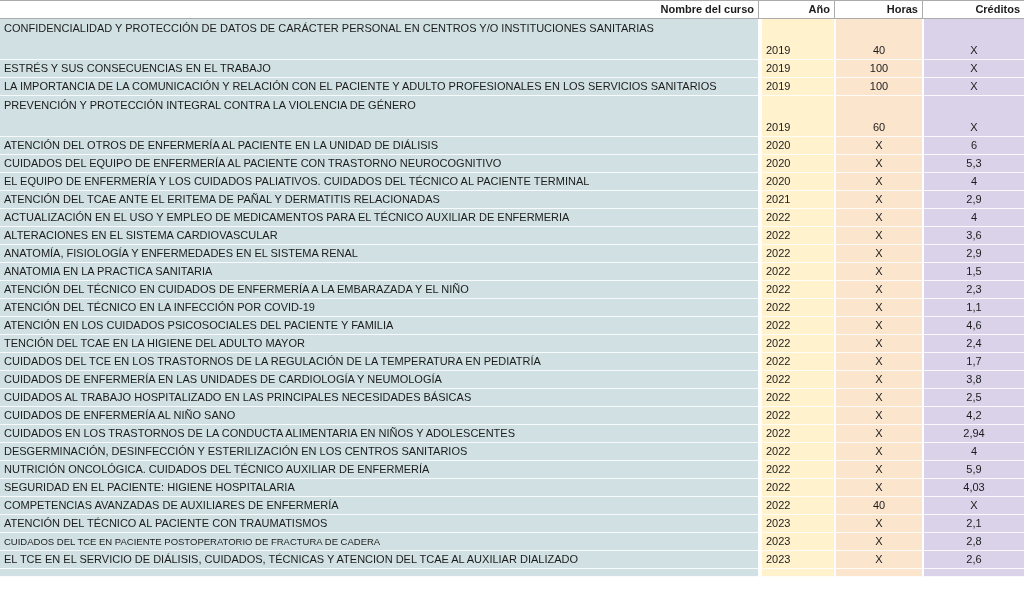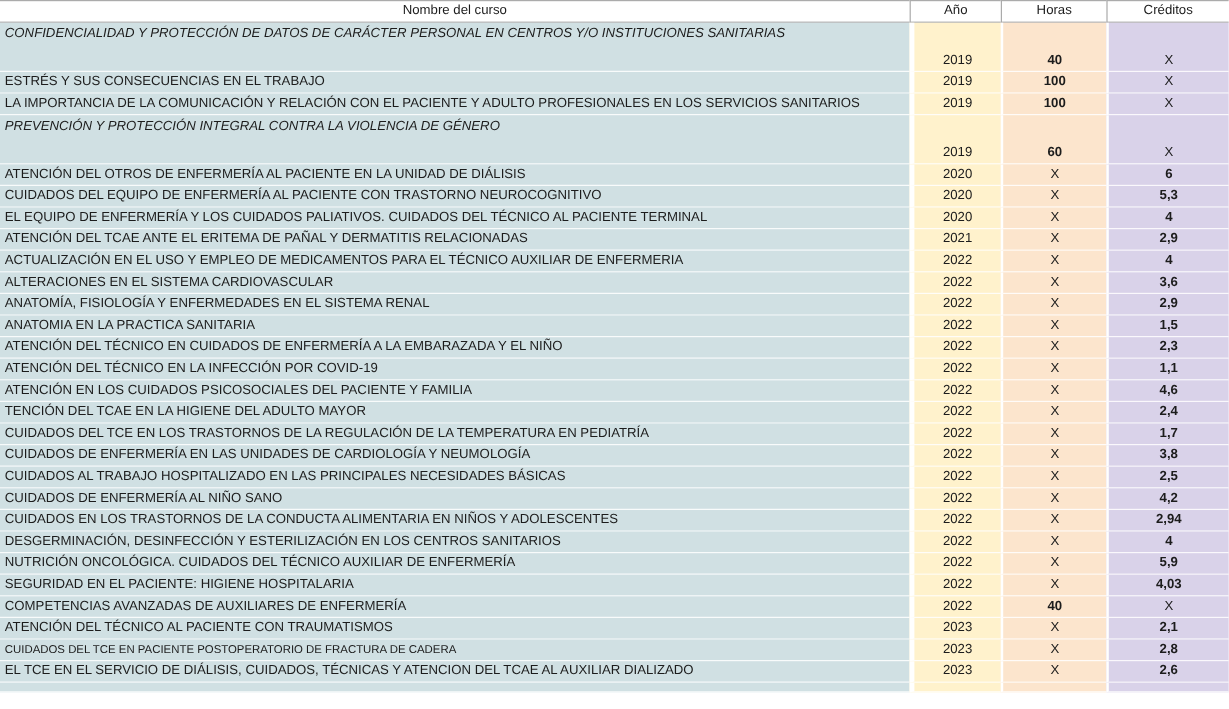--- a/index.html
+++ b/index.html
@@ -19,43 +19,43 @@
   }
   table.sheet th, table.sheet td {
     box-sizing: border-box;
     font-size: 11px;
     color: var(--text, #1c1c1c);
     white-space: nowrap;
     overflow: hidden;
   }
   thead th {
     background: var(--header_bg, #ffffff);
-    font-weight: normal;
-    text-align: center;
+    font-weight: bold;
+    text-align: right;
     height: 18px;
     padding: 2px 4px 3px 4px;
     border-top: 1px solid var(--grid_header, #ababab);
     border-bottom: 1px solid var(--grid_header, #ababab);
     vertical-align: middle;
   }
   thead th + th { border-left: 1px solid var(--grid_header, #ababab); }
   tbody td {
     vertical-align: bottom;
     padding: 1px 4px 3px 4px;
     border-bottom: 1px solid rgba(255,255,255,0.85);
   }
   tbody tr.normal { height: 18px; }
   tbody tr.tall   { height: 41px; }
   tbody tr.filler { height: 8px; }
   td.name    { background: var(--name_fill, #d0e0e3); text-align: left; }
-  td.year    { background: var(--year_fill, #fff2cc); text-align: center; border-left: 4px solid #ffffff; }
+  td.year    { background: var(--year_fill, #fff2cc); border-left: 4px solid #ffffff; }
   td.hours   { background: var(--hours_fill, #fce5cd); text-align: center; border-left: 2px solid #ffffff; }
   td.credits { background: var(--credits_fill, #d9d2e9); text-align: center; border-left: 2px solid #ffffff; }
-  td.bold { font-weight: bold; }
-  tr.tall td.name { vertical-align: top; padding-top: 3px; font-style: italic; }
+  td.bold { font-weight: normal; }
+  tr.tall td.name { vertical-align: top; padding-top: 3px; }
   tr.shrink td.name { font-size: 9.5px; margin-top: 12px; }
 </style>
 </head>
 <body>
 
 <table class="sheet">
   <colgroup>
     <col style="width:758px">
     <col style="width:76px">
     <col style="width:88px">

